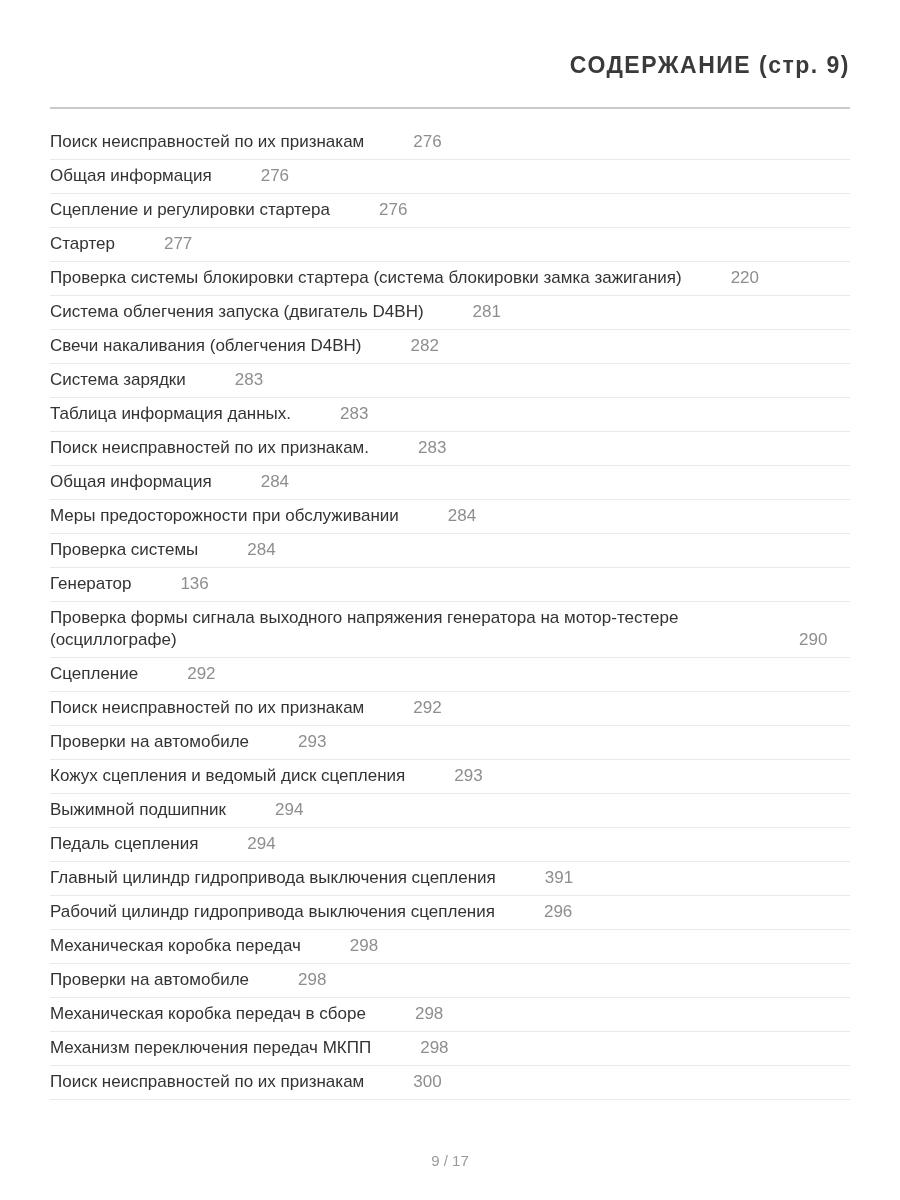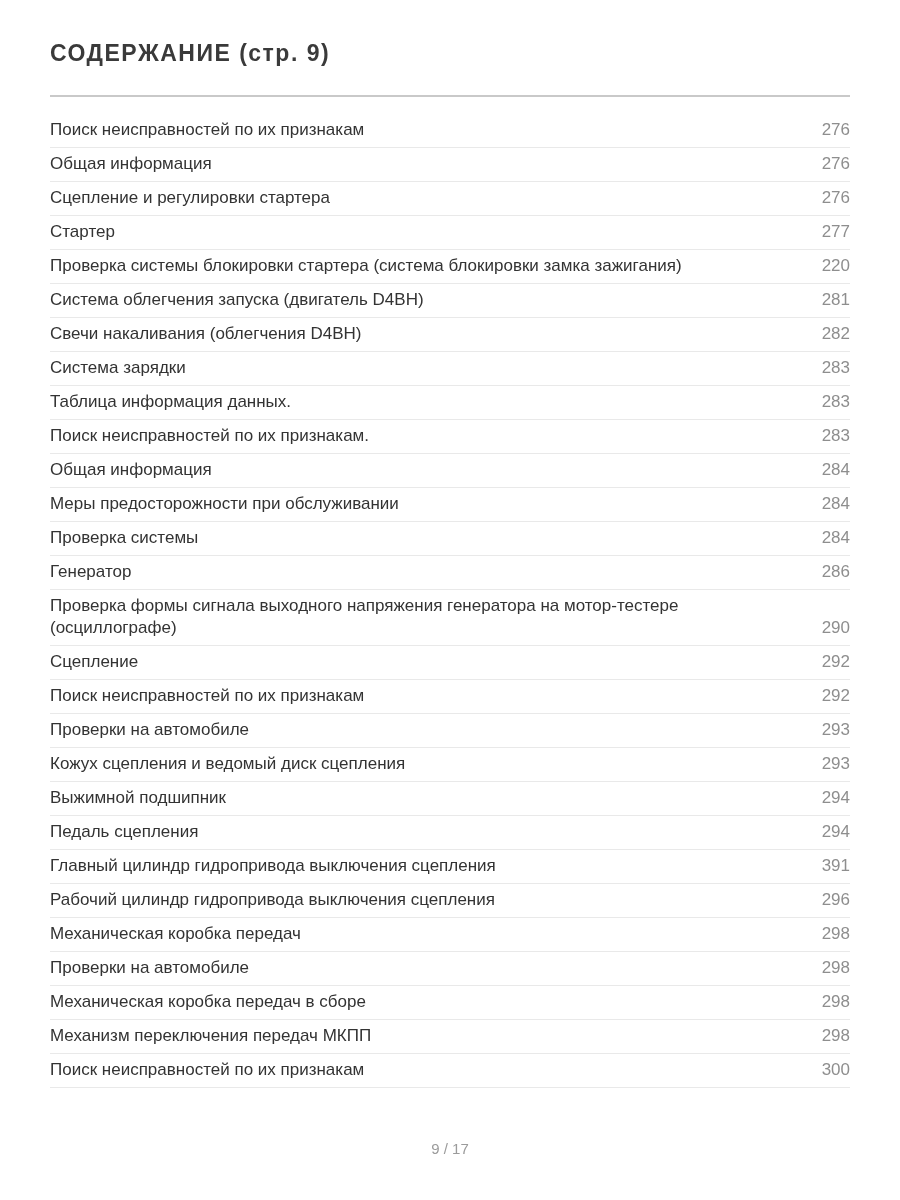--- a/index.html
+++ b/index.html
@@ -8,40 +8,39 @@
     height: 1200px;
     background: var(--background, #ffffff);
     font-family: "Liberation Sans", sans-serif;
     overflow: hidden;
   }
   .container {
     width: 800px;
     margin: 0 auto;
   }
   .title {
-    margin-top: 40px;
-    text-align: left;
+    margin-top: 52px;
+    text-align: right;
     font-size: 23px;
     font-weight: 700;
     letter-spacing: 1.5px;
     color: var(--title-text, #3a3a3a);
   }
   .title-divider {
     border: none;
     border-top: 2px solid var(--heading-divider, #c9c9c9);
     margin-top: 28px;
   }
   .toc {
     margin-top: 17px;
   }
   .toc-row {
     display: flex;
-    justify-content: space-between;
     align-items: flex-end;
-    gap: 20px;
+    gap: 12px;
     padding: 5px 0 6px;
     border-bottom: 1px solid var(--row-divider, #e9e9e9);
     font-size: 17px;
     line-height: 22px;
   }
   .toc-label {
     color: var(--text, #333333);
     max-width: 700px;
   }
   .toc-page {
@@ -123,21 +122,21 @@
     <span class="toc-page">284</span>
   </div>
 
   <div class="toc-row">
     <span class="toc-label">Проверка системы</span>
     <span class="toc-page">284</span>
   </div>
 
   <div class="toc-row">
     <span class="toc-label">Генератор</span>
-    <span class="toc-page">286</span>
+    <span class="toc-page">136</span>
   </div>
 
   <div class="toc-row">
     <span class="toc-label">Проверка формы сигнала выходного напряжения генератора на мотор-тестере (осциллографе)</span>
     <span class="toc-page">290</span>
   </div>
 
   <div class="toc-row">
     <span class="toc-label">Сцепление</span>
     <span class="toc-page">292</span>

